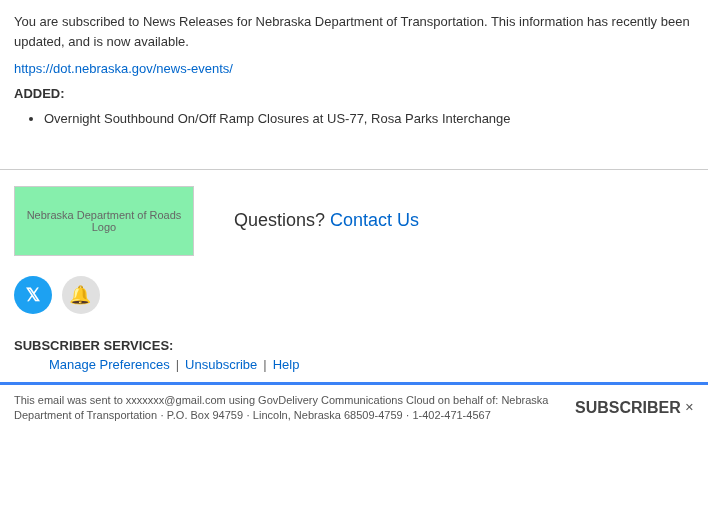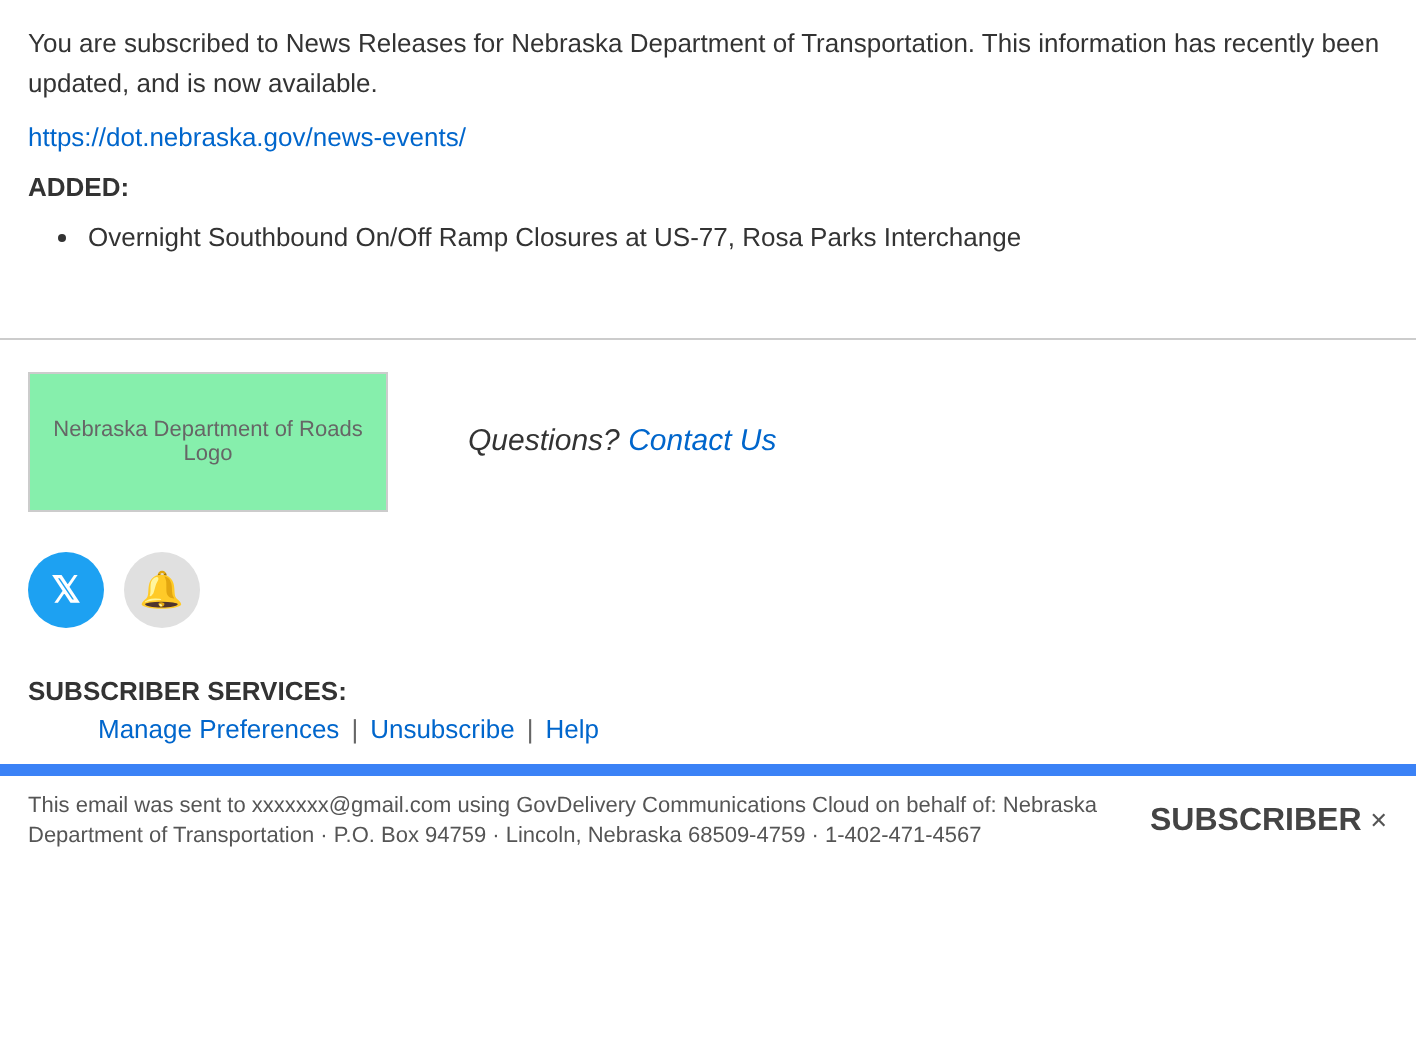--- a/index.html
+++ b/index.html
@@ -67,23 +67,22 @@
       justify-content: center;
       font-size: 11px;
       color: #666;
       background: #86efac;
       text-align: center;
       padding: 6px;
       flex-shrink: 0;
     }
 
     .questions-section {
-      font-size: 15px;
+      font-size: 18px;
       color: #333;
-      font-style: italic;
     }
 
     .questions-section a {
       color: #0066cc;
       text-decoration: none;
     }
 
     .stay-connected {
       padding: 8px 14px 10px 14px;
     }
@@ -155,21 +154,21 @@
     .subscriber-links a {
       color: #0066cc;
       text-decoration: none;
     }
 
     .subscriber-links .separator {
       color: #666;
     }
 
     .footer-bottom {
-      border-top: 6px solid #3b82f6;
+      border-top: 3px solid #3b82f6;
       padding: 8px 14px;
       display: flex;
       align-items: center;
       justify-content: space-between;
       background: #fff;
     }
 
     .footer-bottom-text {
       font-size: 11px;
       color: #555;

